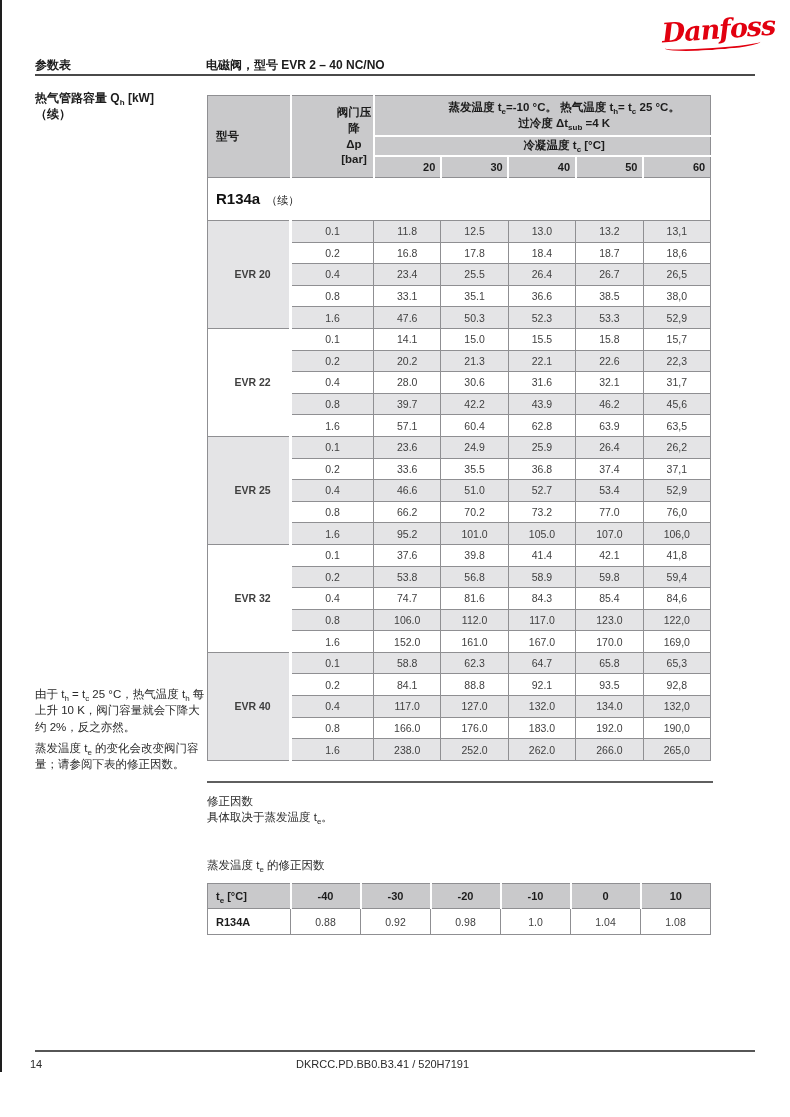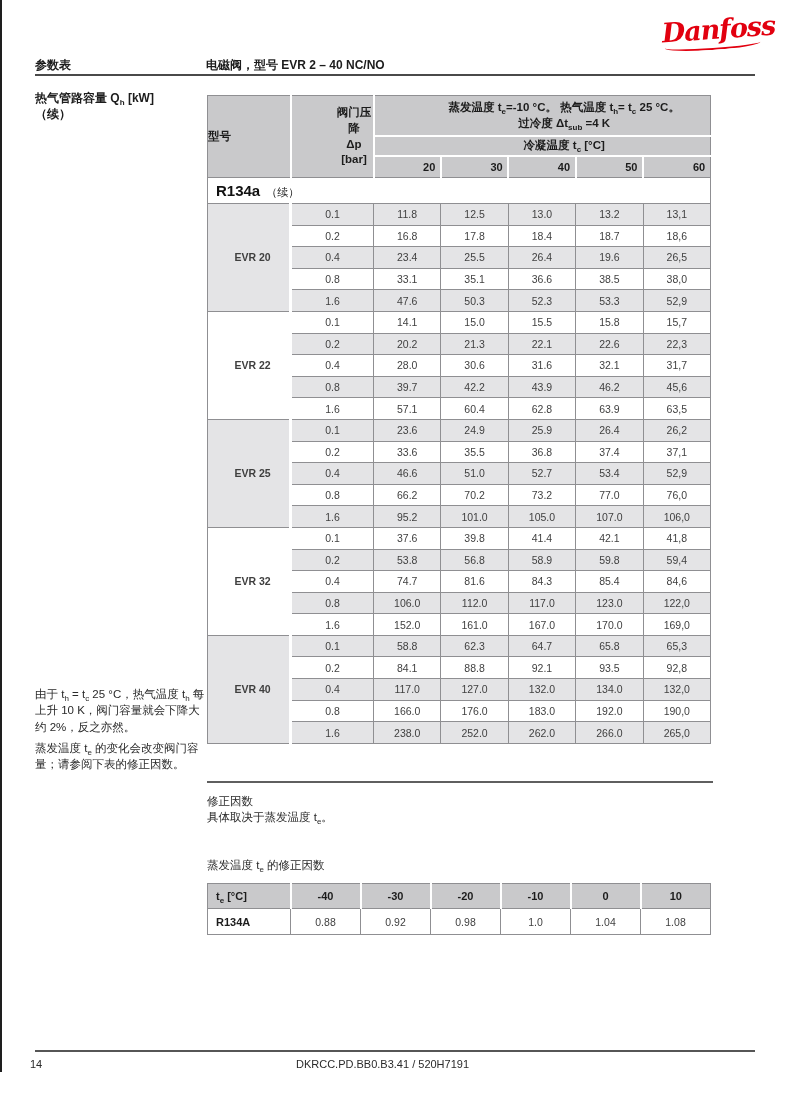--- a/index.html
+++ b/index.html
@@ -24,28 +24,28 @@
   
   .side-title { position:absolute; left:35px; top:90px; width:172px; font-size:12px; font-weight:bold; line-height:1.35; color:#1c1c1c; }
   .side-notes { position:absolute; left:35px; top:686px; width:174px; font-size:11.5px; line-height:1.42; color:#2a2a2a; }
   .side-notes p + p { margin-top:5px; }
   sub { font-size:8px; line-height:0; }
 
   
   .cap-table { position:absolute; left:207px; top:95px; width:503px; border-collapse:collapse; table-layout:fixed; }
   .cap-table th, .cap-table td { font-size:11px; vertical-align:middle; }
   .hdr { background:#c9c9cb; color:#1c1c1c; font-weight:bold;padding-left:44px; }
-  th.model-hdr { border:1px solid #8f8f92; border-right:2.5px solid #fff; text-align:left; padding-left:0; font-size:11.5px; }
+  th.model-hdr { border:1px solid #8f8f92; border-right:2.5px solid #fff; text-align:left; padding-left:8px; font-size:11.5px; }
   th.dp-hdr    { border:1px solid #8f8f92; border-right:2.5px solid #fff; text-align:center; font-size:11.5px; line-height:1.35; }
   th.banner    { border-top:1px solid #8f8f92; border-right:1px solid #8f8f92; border-bottom:2.5px solid #fff;
                  height:40px; text-align:center; font-size:11.5px; line-height:1.4; }
   th.cond      { border-right:1px solid #8f8f92; border-bottom:2.5px solid #fff; height:20px; text-align:center; font-size:11.5px; }
   th.temp      { border-right:2.5px solid #fff; border-bottom:1px solid #8f8f92; height:22px; text-align:center;margin-left:20px; }
   th.temp.last { border-right:1px solid #8f8f92; }
-  td.section-row { border:1px solid #8f8f92; background:#fff; height:26px; padding-left:8px; text-align:left; }
+  td.section-row { border:1px solid #8f8f92; background:#fff; height:43px; padding-left:8px; text-align:left; }
   .section-name   { font-size:15px; font-weight:bold; color:#111; }
   .section-suffix { font-size:11px; font-weight:normal; color:#222; margin-left:6px; }
   .cap-table tbody.rows td { border:1px solid #8f8f92; height:21.6px; text-align:center;
       font-size:10.5px; color:#3f3f3f; background:#fff; }
   .cap-table tbody.rows tr.shade td { background:#e4e4e6; }
   .cap-table td.model-cell { border-right:3px solid #fff !important; text-align:left; padding-left:8px;
       font-weight:bold; font-size:11.5px; color:#1c1c1c; }
 
   .rule-mid { position:absolute; left:207px; top:781px; width:506px; height:1.5px; background:#5f5f5f; }
 
@@ -145,21 +145,21 @@
           <td>17.8</td>
           <td>18.4</td>
           <td>18.7</td>
           <td>18,6</td>
         </tr>
         <tr class="shade">
           <td>0.4</td>
           <td>23.4</td>
           <td>25.5</td>
           <td>26.4</td>
-          <td>19.6</td>
+          <td>26.7</td>
           <td>26,5</td>
         </tr>
         <tr>
           <td>0.8</td>
           <td>33.1</td>
           <td>35.1</td>
           <td>36.6</td>
           <td>38.5</td>
           <td>38,0</td>
         </tr>

